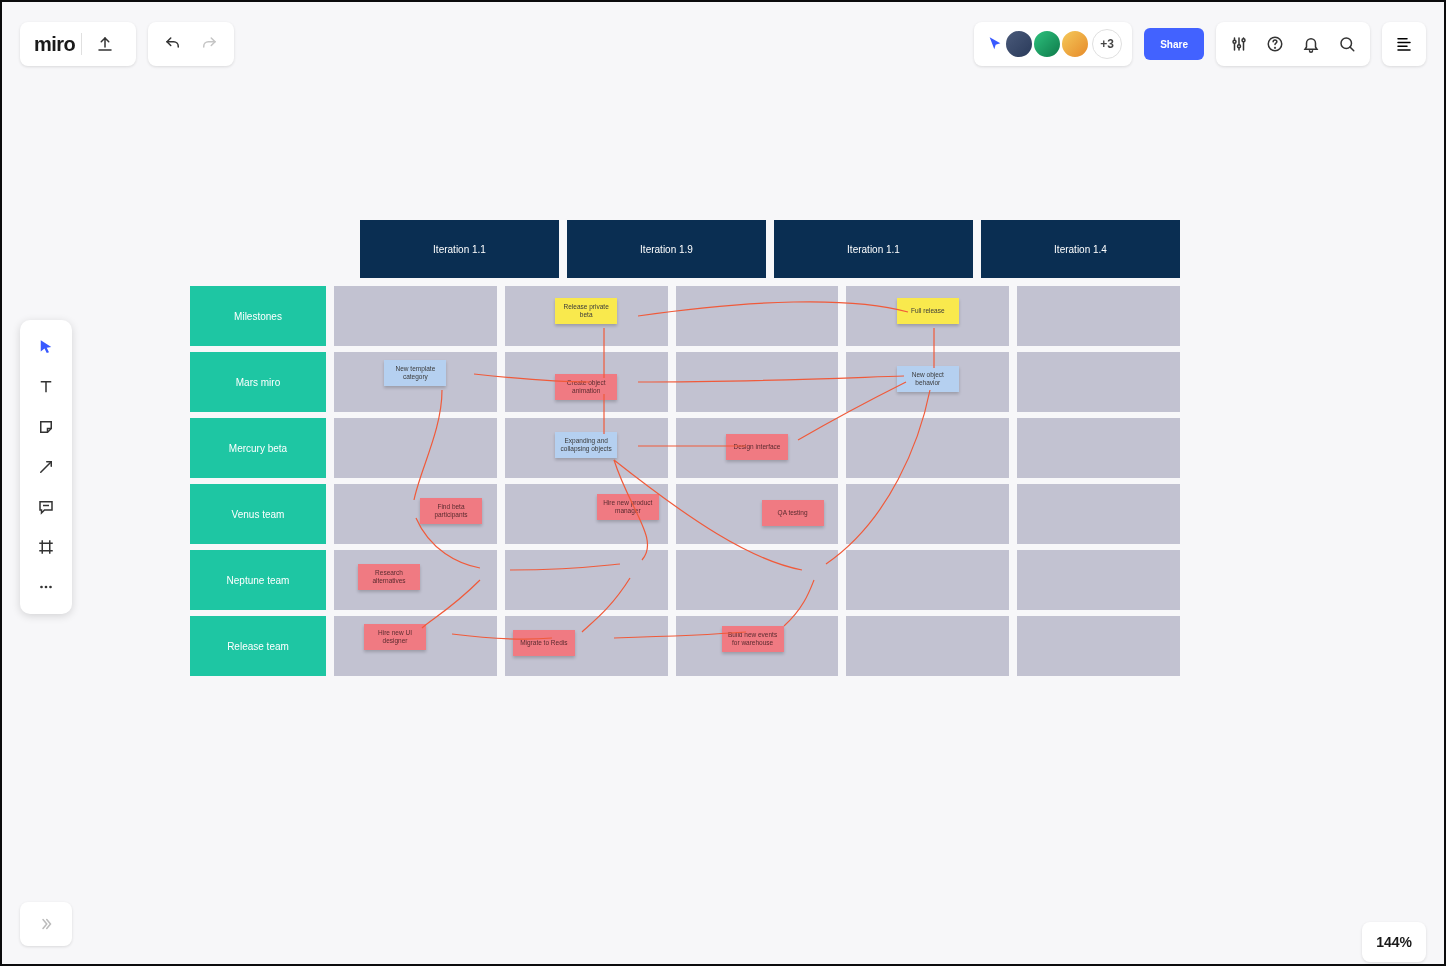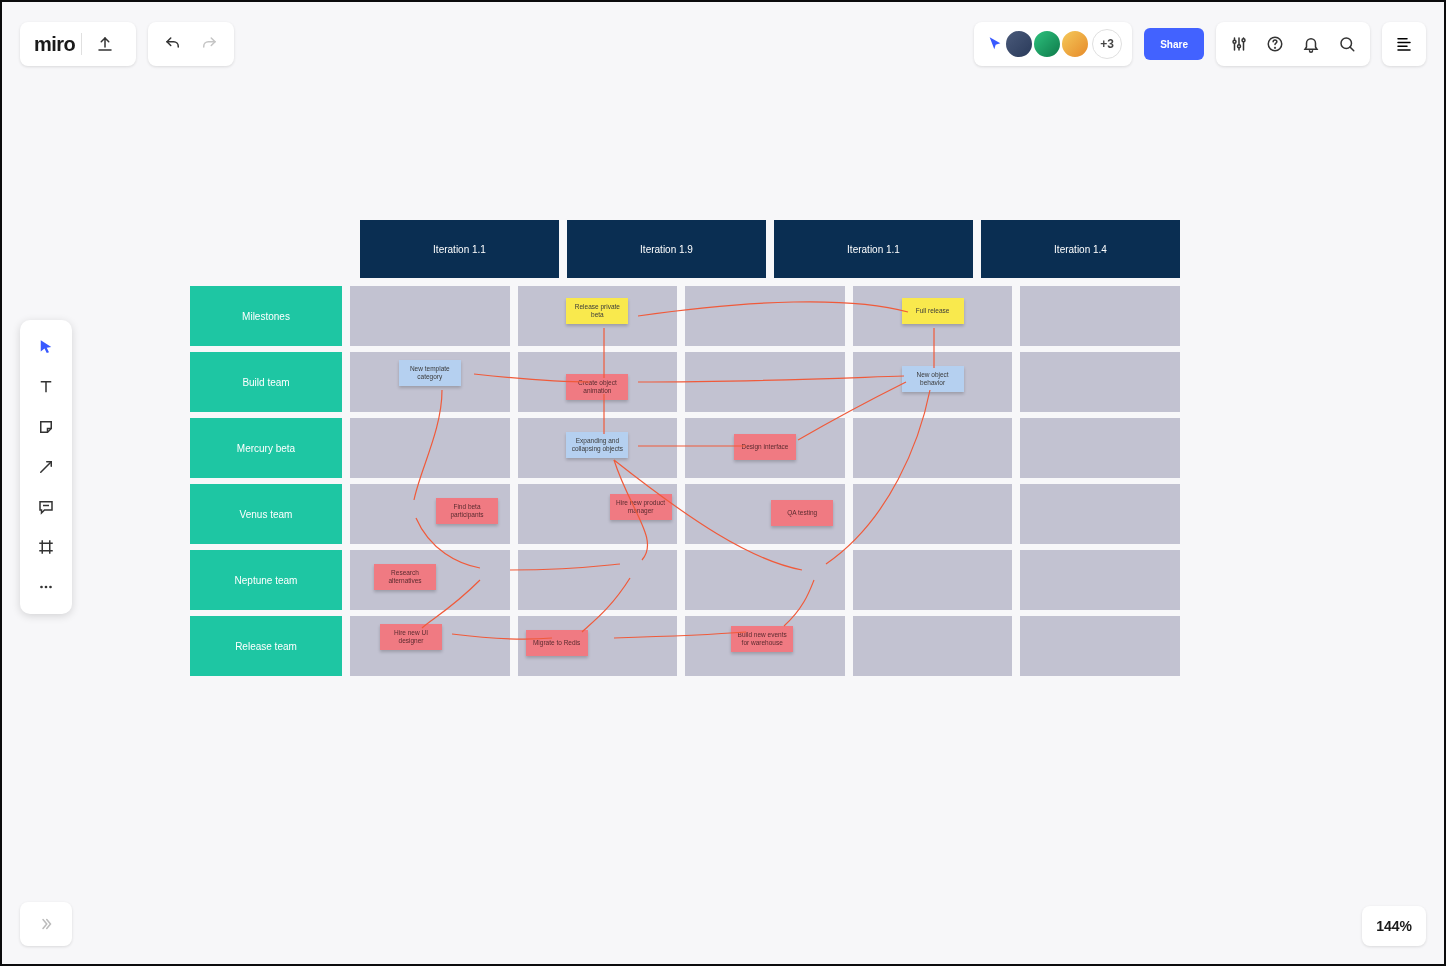--- a/index.html
+++ b/index.html
@@ -35,30 +35,30 @@
 
   
   .tool-rail { position:absolute; left:18px; top:318px; width:52px; background:#fff; border-radius:10px; box-shadow:0 2px 8px rgba(0,0,0,0.15); padding:10px 0; display:flex; flex-direction:column; align-items:center; gap:6px; }
   .tool-btn { width:40px; height:34px; display:flex;align-items:center;justify-content:center; border-radius:6px; cursor:pointer; color:#333;}
   .tool-btn.active { color:#3859FF; }
 
   
   .bottom-collapse { position:absolute; left:18px; bottom:18px; width:52px; height:44px; background:#fff; border-radius:8px; box-shadow:0 1px 3px rgba(0,0,0,0.12); display:flex;align-items:center;justify-content:center; color:#bbb; cursor:pointer;}
 
   
-  .zoom-pill { position:absolute; right:18px; bottom:18px; background:#fff; border-radius:8px; box-shadow:0 1px 3px rgba(0,0,0,0.12); height:40px; padding:0 14px; display:flex;align-items:center; font-weight:700; font-size:14px; color:#1a1a1a; cursor:pointer;}
+  .zoom-pill { position:absolute; right:18px; bottom:2px; background:#fff; border-radius:8px; box-shadow:0 1px 3px rgba(0,0,0,0.12); height:40px; padding:0 14px; display:flex;align-items:center; font-weight:700; font-size:14px; color:#1a1a1a; cursor:pointer;}
 
   
   .board { position:absolute; left:188px; top:218px; width:990px; }
 
   .col-header-row { display:flex; gap:8px; margin-left:170px; margin-bottom:8px;}
   .col-header { flex:1; background:#0A2E52; color:#fff; font-size:10px; font-weight:500; display:flex;align-items:center;justify-content:center; height:58px; }
 
   .data-row { display:flex; gap:8px; margin-bottom:6px; height:60px;}
-  .row-header { width:152px; background:#1EC6A3; color:#fff; font-size:10px; display:flex;align-items:center;justify-content:center;}
+  .row-header { width:136px; background:#1EC6A3; color:#fff; font-size:10px; display:flex;align-items:center;justify-content:center;}
   .cell { flex:1; background:#C2C2D1; position:relative;}
 
   .note { position:absolute; width:62px; min-height:26px; padding:4px 3px; font-size:6.5px; line-height:1.2; text-align:center; display:flex;align-items:center;justify-content:center; box-shadow:0 2px 3px rgba(0,0,0,0.2); color:#3a3a3a;}
   .note.yellow { background:#F9E94D; }
   .note.blue { background:#B5D0F0; }
   .note.red { background:#F07A82; color:#5a2b2f;}
 
   
   .connectors { position:absolute; inset:0; pointer-events:none; }
   .connectors path { stroke:#F05A3A; stroke-width:1.2; fill:none; }
@@ -217,21 +217,21 @@
         <div class="note yellow" style="left:50%;top:12px;transform:translateX(-50%);">Release private beta</div>
       </div>
       <div class="cell"></div>
       <div class="cell">
         <div class="note yellow" style="left:50%;top:12px;transform:translateX(-50%);">Full release</div>
       </div>
       <div class="cell"></div>
     </div>
 
     <div class="data-row">
-      <div class="row-header">Build team</div>
+      <div class="row-header">Mars miro</div>
       <div class="cell">
         <div class="note blue" style="left:50%;top:8px;transform:translateX(-50%);">New template category</div>
       </div>
       <div class="cell">
         <div class="note red" style="left:50%;top:22px;transform:translateX(-50%);">Create object animation</div>
       </div>
       <div class="cell"></div>
       <div class="cell">
         <div class="note blue" style="left:50%;top:14px;transform:translateX(-50%);">New object behavior</div>
       </div>

